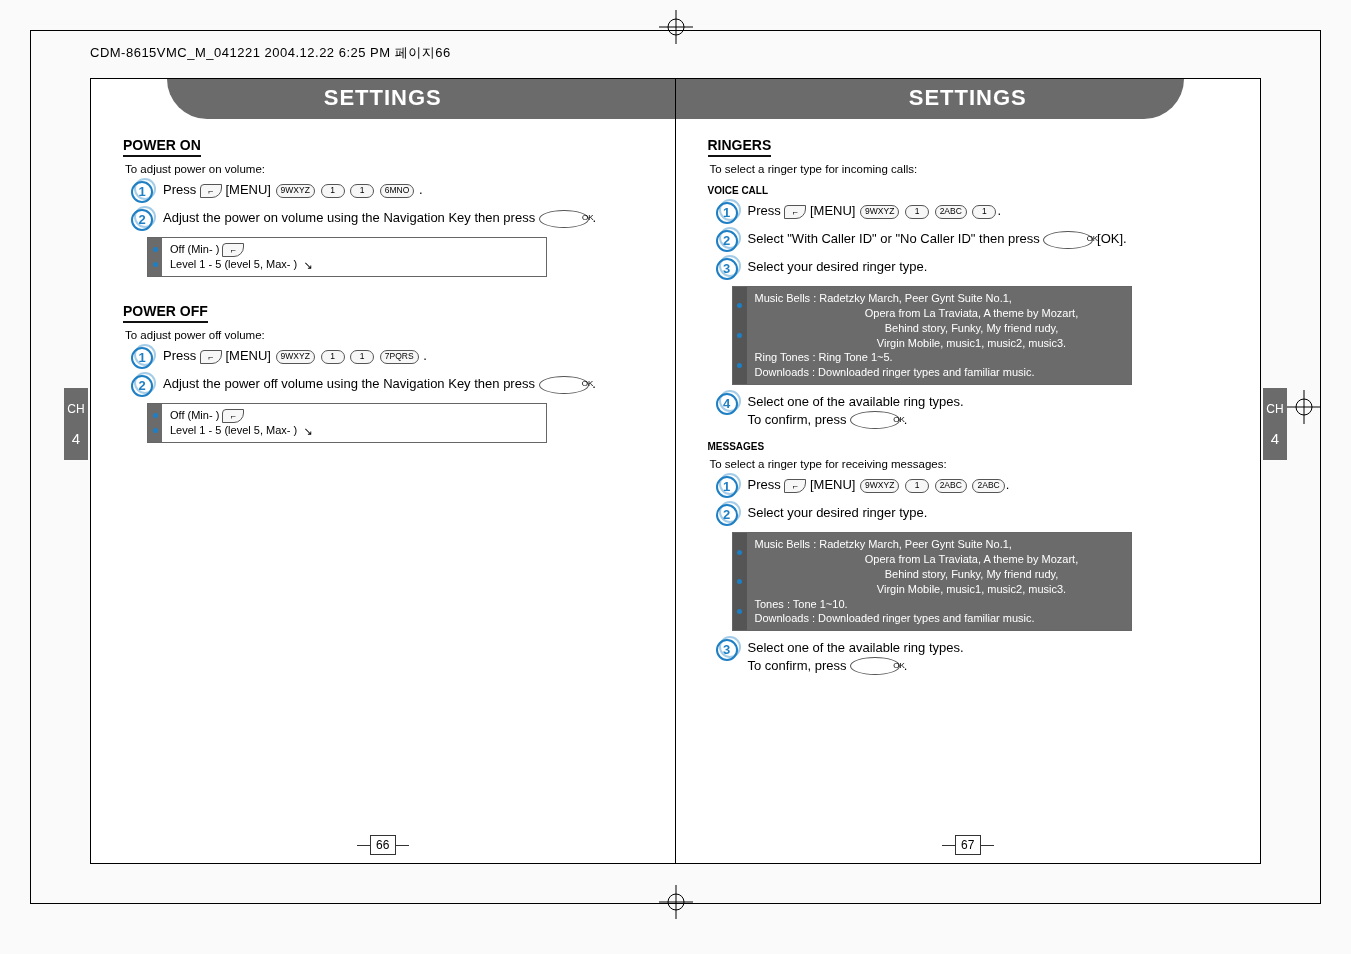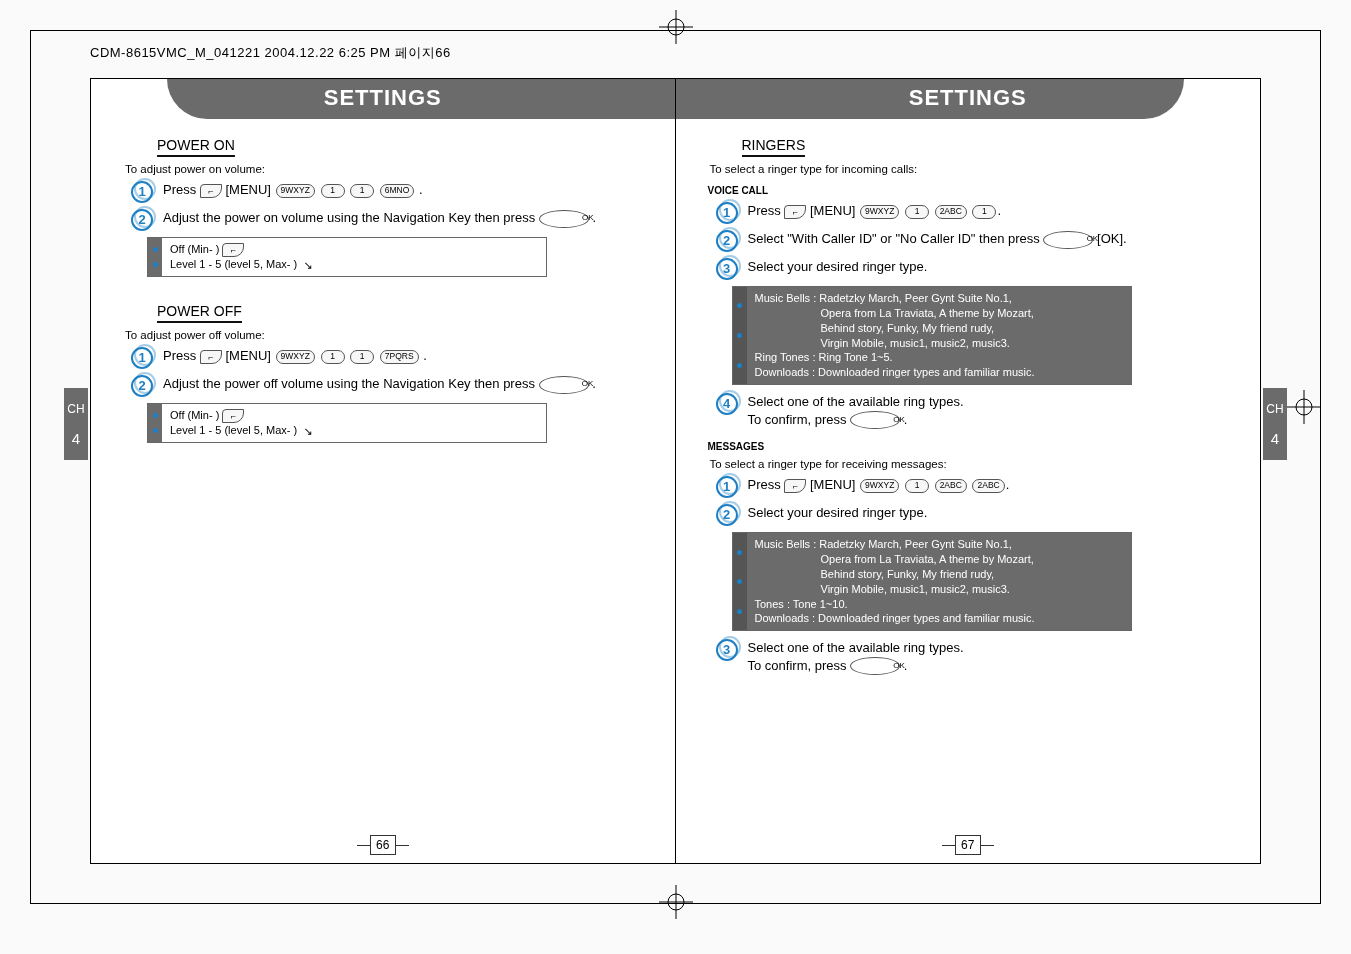--- a/index.html
+++ b/index.html
@@ -63,26 +63,25 @@
     position: absolute;
     top: 6px; left: 0; right: 0;
     text-align: center;
     color: #fff;
     font-size: 22px;
     font-weight: 600;
     letter-spacing: 1px;
   }
   .section-title {
     font-size: 14px;
-    font-weight: 400;
+    font-weight: 700;
     margin-top: 10px;
     padding-bottom: 2px;
     display: inline-block;
     border-bottom: 2px solid #111;
-    margin-left: 34px;
   }
   .sub-title {
     font-size: 10px;
     font-weight: 700;
     margin-top: 10px;
   }
   .lead {
     font-size: 11.5px;
     margin: 6px 0 6px 2px;
   }
@@ -233,21 +232,21 @@
   .page-num::after  { left: 100%; }
   .reg-mark {
     position: absolute;
     width: 34px; height: 34px;
   }
   .reg-mark svg { width: 100%; height: 100%; }
   .reg-top { top: 10px; left: 50%; transform: translateX(-50%); }
   .reg-bottom { bottom: 35px; left: 50%; transform: translateX(-50%); }
   .reg-right { top: 390px; right: 30px; }
   .bullet-line { display:block; }
-  .indent { padding-left: 66px; display:block; }
+  .indent { padding-left: 66px; display:block;text-align:center; }
 </style>
 </head>
 <body>
 
 <div class="outer-frame"></div>
 
 <div class="header-strip">CDM-8615VMC_M_041221  2004.12.22 6:25 PM  페이지66</div>
 
 <div class="reg-mark reg-top">
   <svg viewBox="0 0 34 34">

